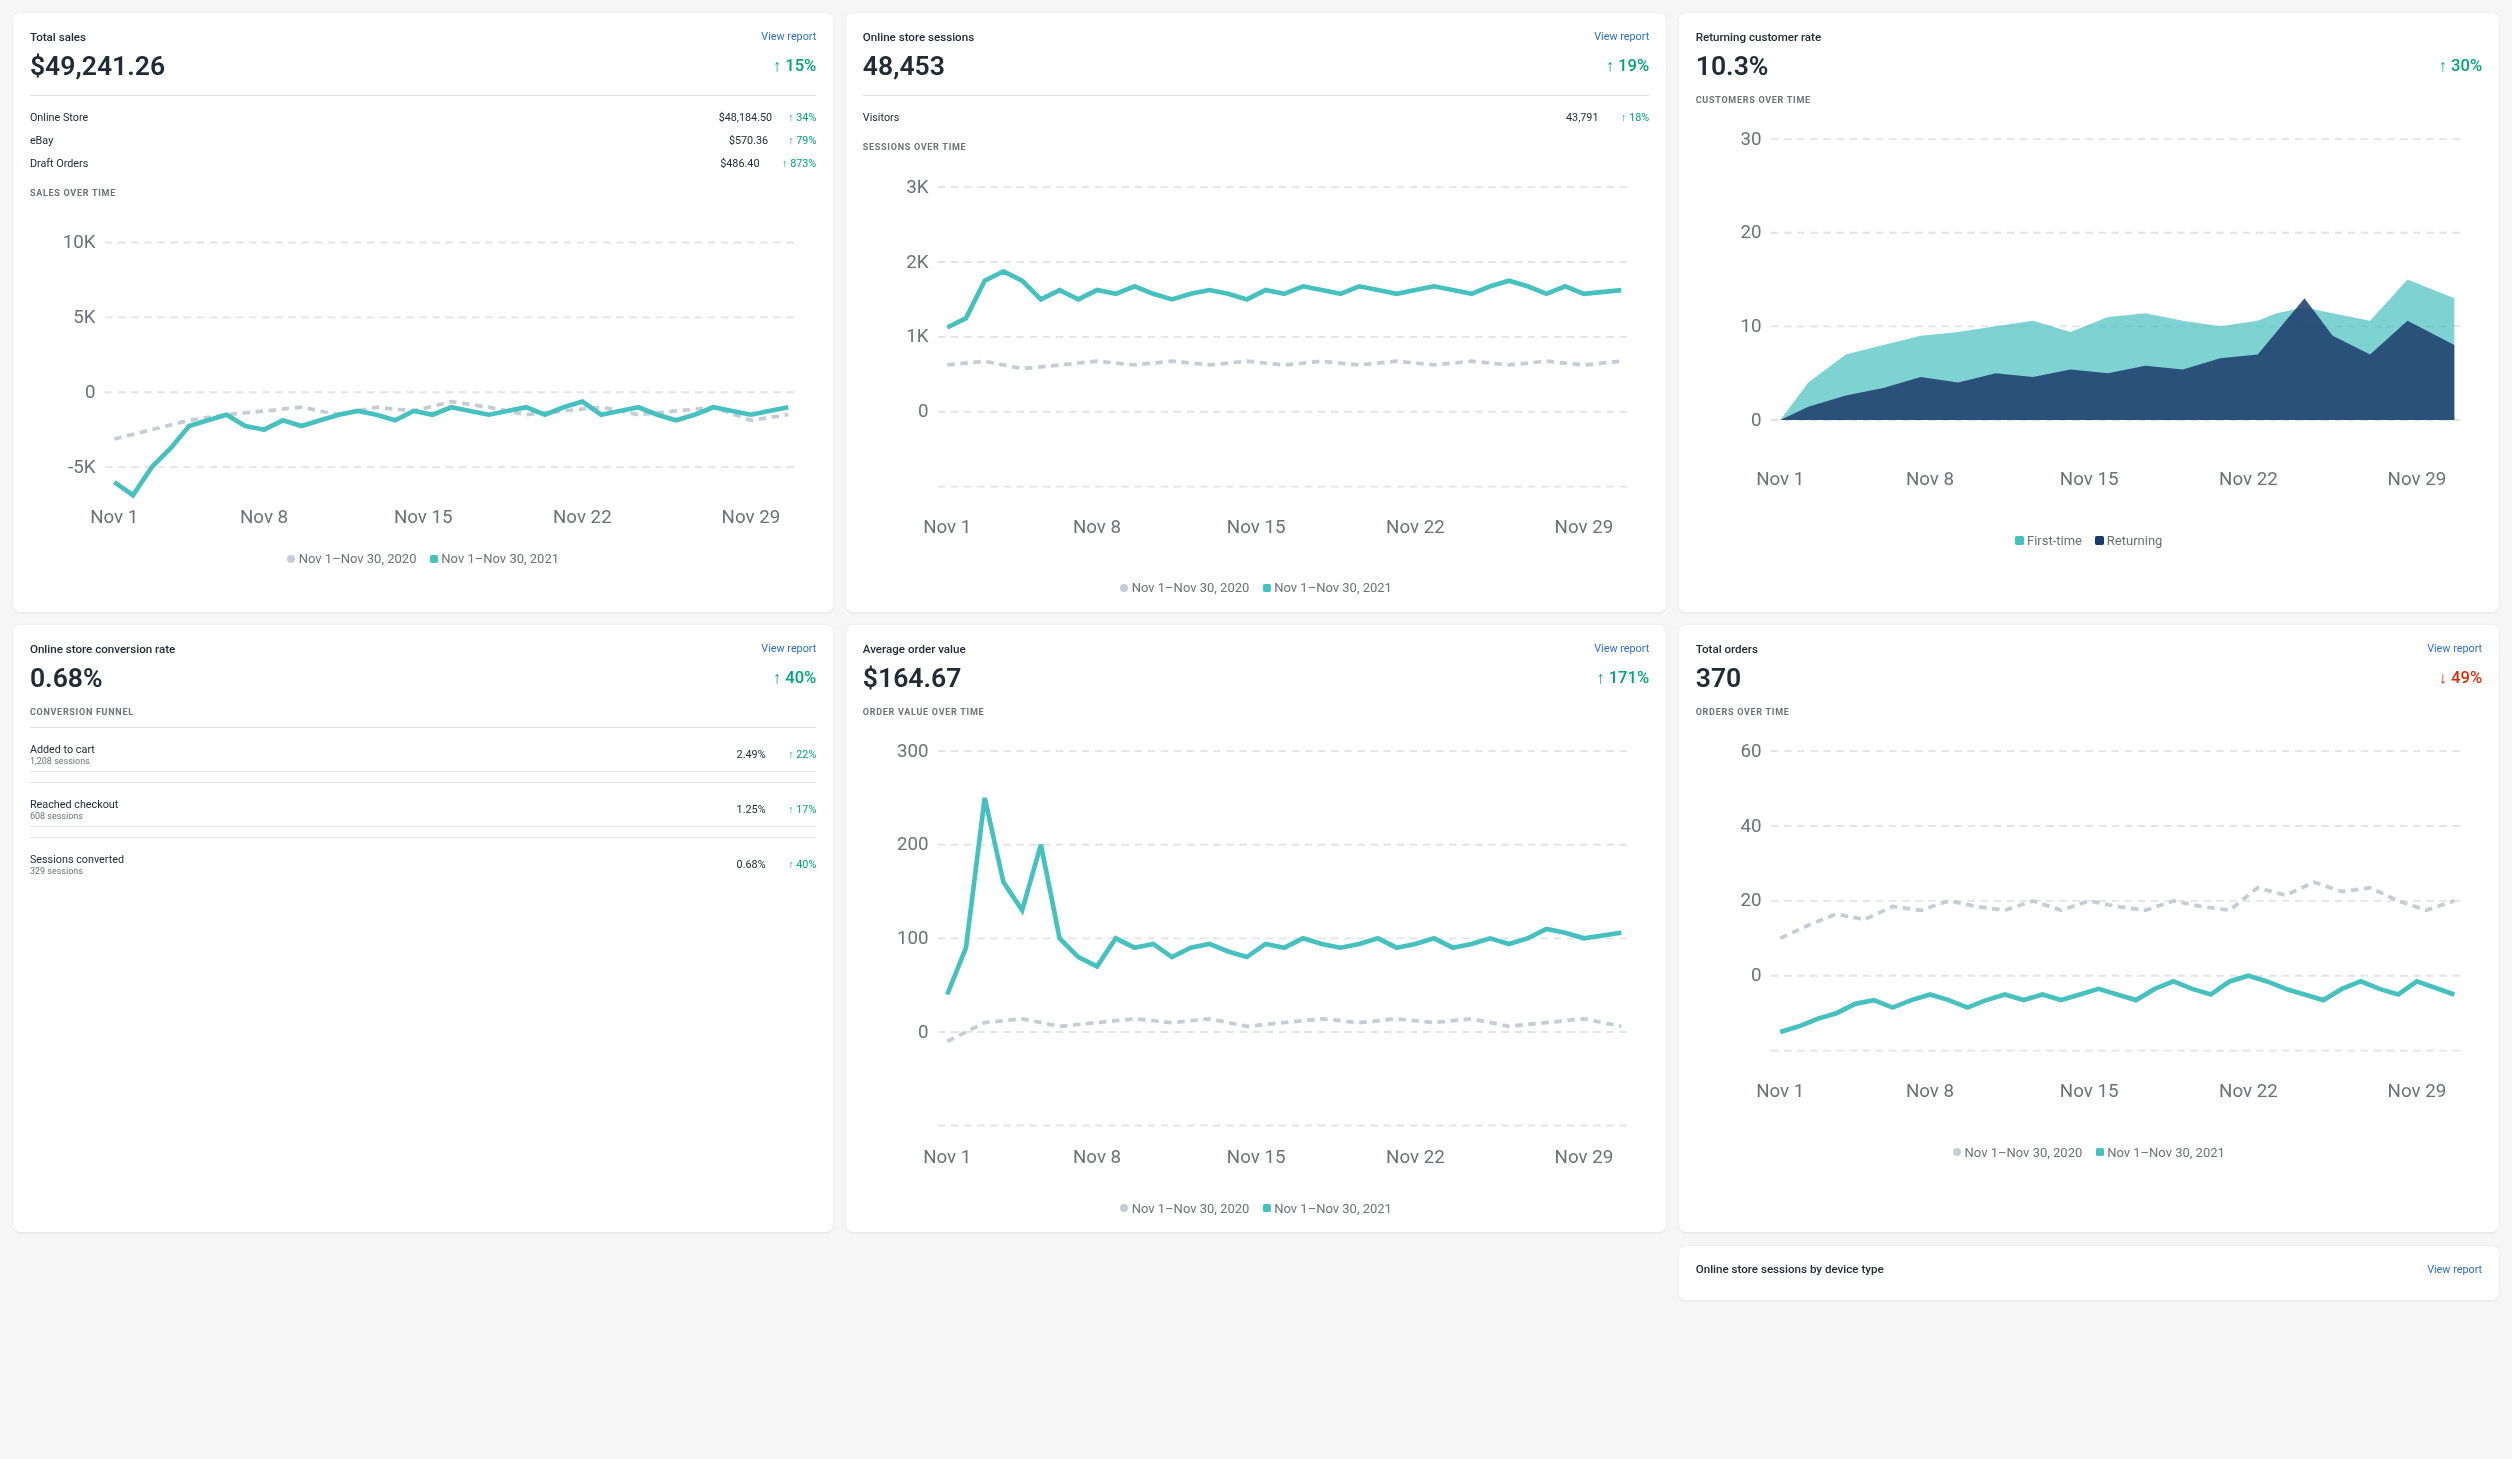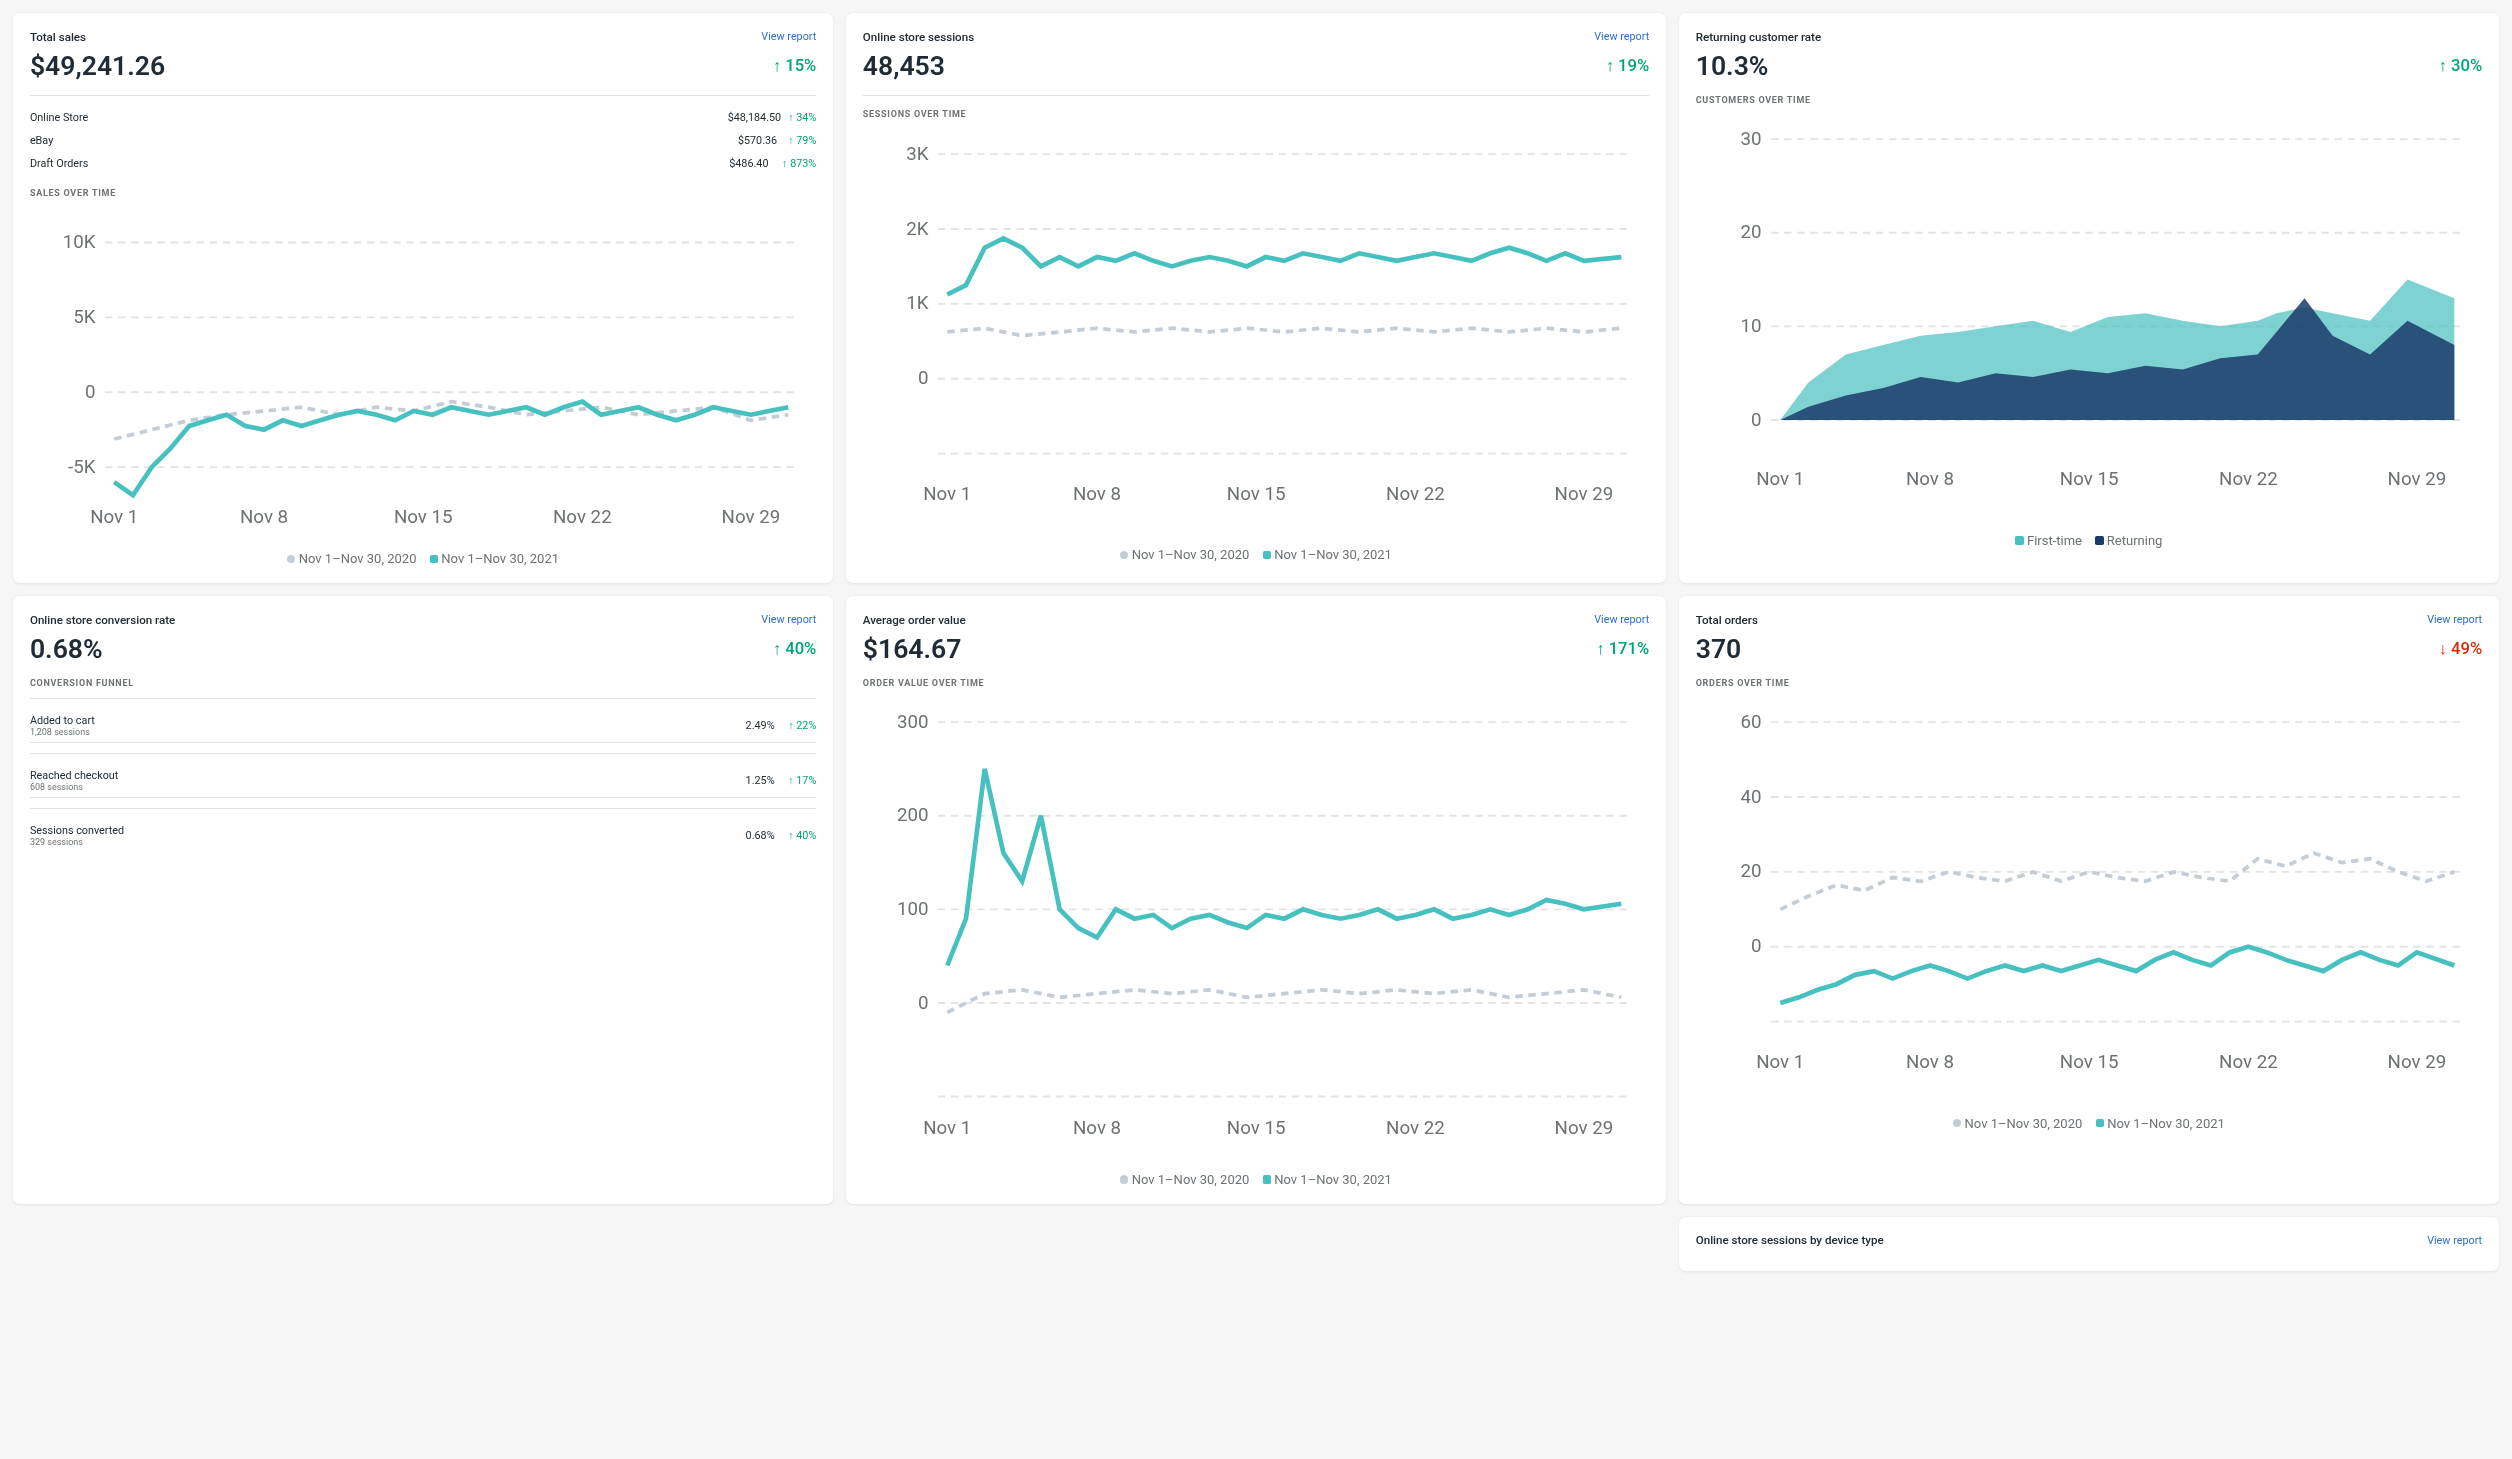--- a/index.html
+++ b/index.html
@@ -64,21 +64,21 @@
     }
     .metric-row {
       display: flex;
       justify-content: space-between;
       align-items: center;
       padding: 5px 0;
       font-size: 10.8px;
     }
     .metric-label { color: #212b36; }
     .metric-value { color: #212b36; }
-    .metric-change-pos { color: #00a47c; margin-left: 7px; }
+    .metric-change-pos { color: #00a47c; margin-left: 16px; }
     .section-title {
       font-size: 9px;
       font-weight: 700;
       letter-spacing: 0.08em;
       color: #6d7175;
       margin: 13.3px 0 6.6px 0;
       text-transform: uppercase;
     }
     .chart-container {
       position: relative;
@@ -202,20 +202,27 @@
   <div class="card">
     <div class="card-header">
       <span class="card-title">Online store sessions</span>
       <a class="view-report">View report</a>
     </div>
     <div class="main-value">
       <span>48,453</span>
       <span class="change-positive">↑ 19%</span>
     </div>
     <hr class="divider">
+    <div class="metric-row">
+      <span class="metric-label">Visitors</span>
+      <span style="display:flex;align-items:center;gap:6.6px;">
+        <span class="metric-value">43,791</span>
+        <span class="metric-change-pos">↑ 18%</span>
+      </span>
+    </div>
     <div class="section-title">SESSIONS OVER TIME</div>
     <div class="chart-container">
       <svg width="100%" viewBox="0 0 420 220">
         <line x1="40" y1="15" x2="410" y2="15" stroke="#e1e3e5" stroke-dasharray="4,3"></line>
         <line x1="40" y1="55" x2="410" y2="55" stroke="#e1e3e5" stroke-dasharray="4,3"></line>
         <line x1="40" y1="95" x2="410" y2="95" stroke="#e1e3e5" stroke-dasharray="4,3"></line>
         <line x1="40" y1="135" x2="410" y2="135" stroke="#e1e3e5" stroke-dasharray="4,3"></line>
         <line x1="40" y1="175" x2="410" y2="175" stroke="#e1e3e5" stroke-dasharray="4,3"></line>
         <text x="35" y="18" text-anchor="end" font-size="10" fill="#6d7175">3K</text>
         <text x="35" y="58" text-anchor="end" font-size="10" fill="#6d7175">2K</text>

